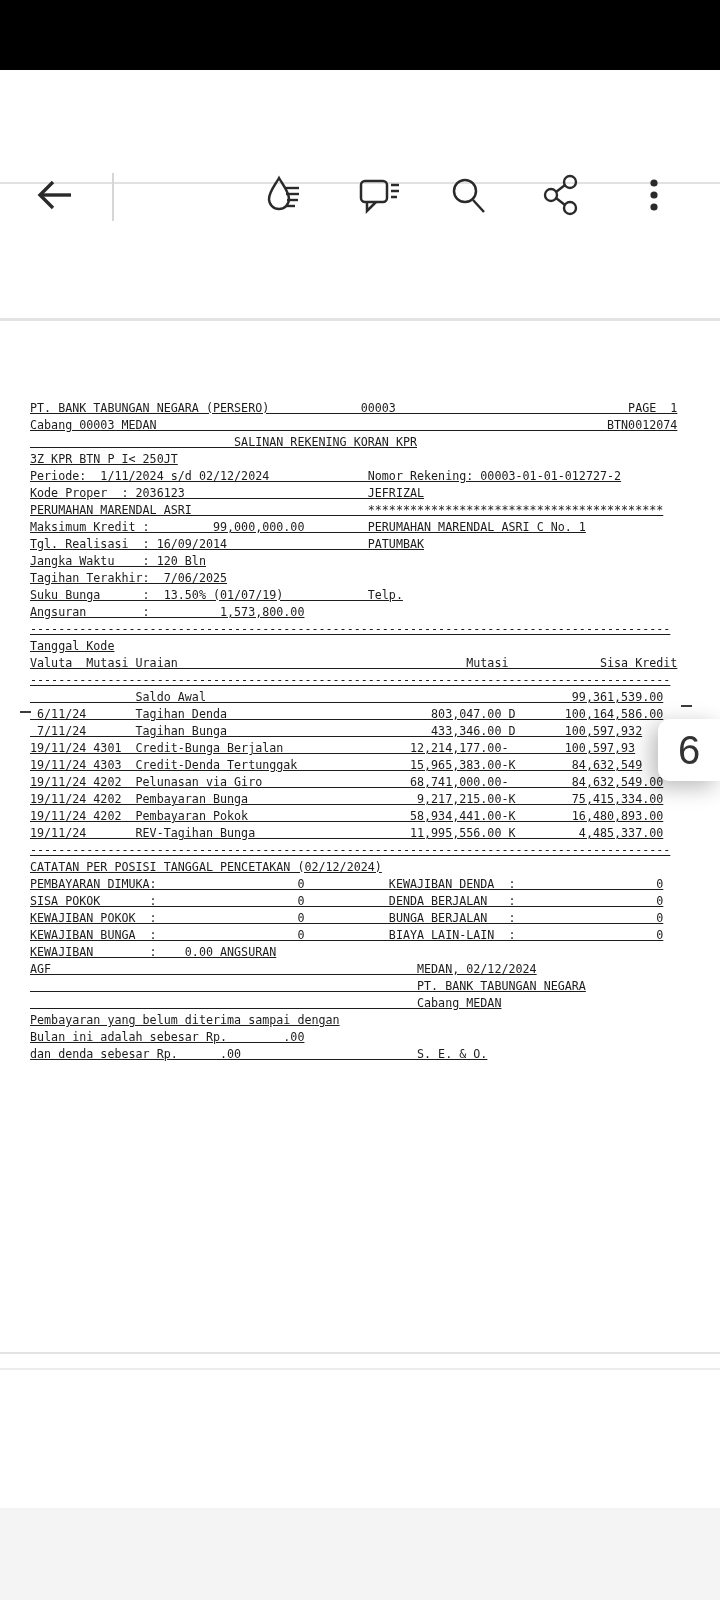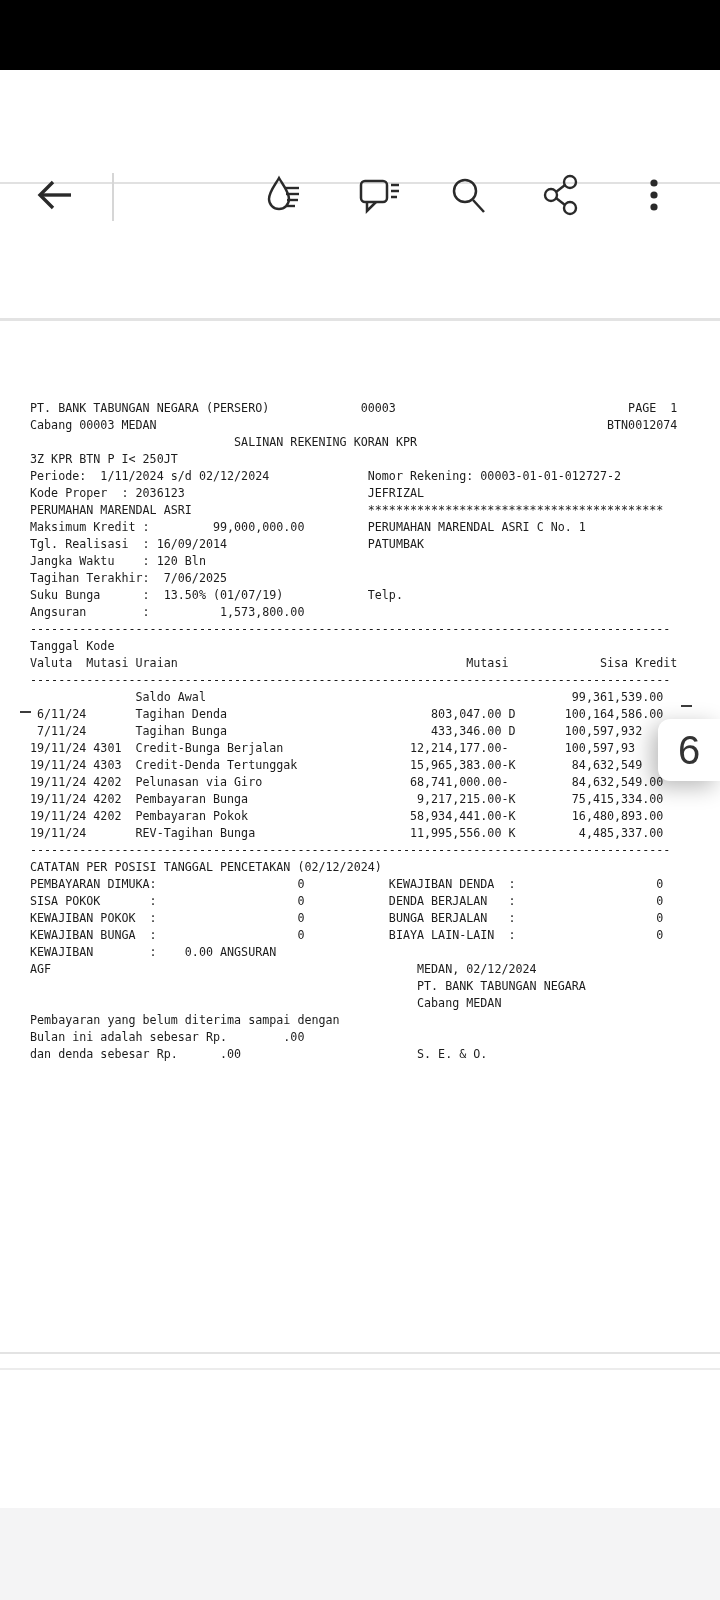--- a/index.html
+++ b/index.html
@@ -11,21 +11,21 @@
 
   
   .app-toolbar{position:absolute;left:0;top:70px;width:720px;height:112px;background:#fff;border-bottom:2px solid #e1e1e1;}
   .tb-btn{position:absolute;width:52px;height:52px;top:99px;display:flex;align-items:center;justify-content:center;background:none;border:none;padding:0;}
   .tb-divider{position:absolute;left:112px;top:103px;width:2px;height:48px;background:#d6d6d6;}
   svg{display:block;}
 
   
   .page-gap{position:absolute;left:0;top:318px;width:720px;height:3px;background:#e3e3e3;}
   .page-bottom{position:absolute;left:0;top:1352px;width:720px;height:2px;background:#e3e3e3;}
-  .doc-text{position:absolute;left:30px;top:400px;margin:0;font-family:"DejaVu Sans Mono",monospace;font-size:11.7px;line-height:17px;color:#1c1c1c;white-space:pre;letter-spacing:0;}
+  .doc-text{position:absolute;left:30px;top:400px;margin:0;font-family:"DejaVu Sans Mono",monospace;font-size:11.7px;line-height:17px;color:#1c1c1c;white-space:pre;letter-spacing:0;text-decoration:underline;}
   .sel-mark{position:absolute;height:2px;width:11px;background:#3c3c3c;}
   .sel-left{left:20px;top:711px;}
   .sel-right{left:681px;top:705px;}
 
   
   .scroll-bubble{position:absolute;right:0;top:719px;width:62px;height:62px;background:#fff;border-radius:12px 0 0 12px;
     box-shadow:-6px 6px 22px rgba(0,0,0,0.28);display:flex;align-items:center;justify-content:center;
     font-size:40px;font-weight:300;color:#333;z-index:5;}
 
   

